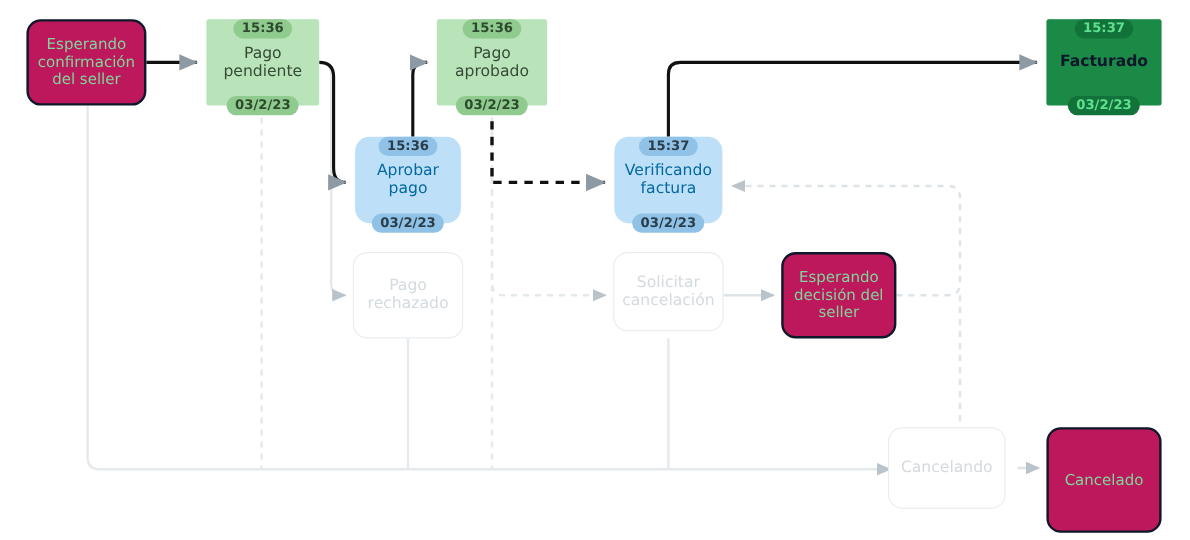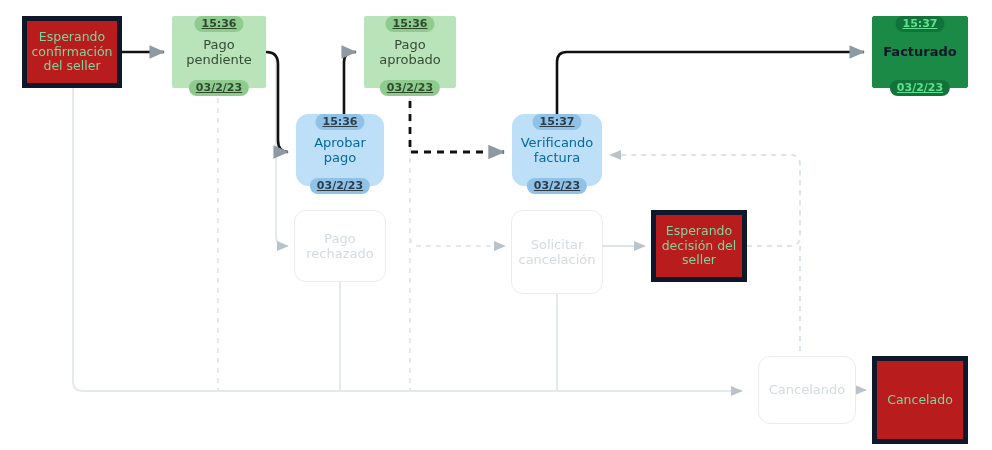--- a/index.html
+++ b/index.html
@@ -42,21 +42,20 @@
     position: absolute;
     left: 50%;
     transform: translateX(-50%);
     border-radius: 9px;
     padding: 1px 7px 2px 7px;
     font-size: 11px;
     font-weight: bold;
     line-height: 13px;
     white-space: nowrap;
     z-index: 3;
-    text-decoration: underline;
   }
   .badge-time { top: -1px; }
   .badge-date { bottom: -9px; margin-top: 40px; }
 
   
   .n-green {
     background: #b9e3b9;
     border: 1px solid #b9e3b9;
     border-radius: 2px;
   }
@@ -83,23 +82,23 @@
 
   
   .n-ghost-round {
     background: #ffffff;
     border: 1px solid #e9edef;
     border-radius: 12px;
   }
   .n-ghost-round .node-label { color: #d4dade; font-size: 13px; }
 
   .n-ghost-green-sq {
-    background: #b91c1c;
-    border: 5px solid #0f172a;
-    border-radius: 0;
+    background: #be185d;
+    border: 2px solid #0f172a;
+    border-radius: 12px;
   }
   .n-ghost-green-sq .node-label { color: #7fd69b; font-size: 12.5px; }
 </style>
 </head>
 <body>
 
 <div id="canvas">
 
   <svg id="edges" viewBox="0 0 992 450" width="992" height="450">
     <defs>
@@ -208,32 +207,32 @@
 rechazado</span>
   </div>
 
   <div class="node n-blue" style="left:512px; top:114px; width:90px; height:72px;">
     <span class="badge badge-time">15:37</span>
     <span class="node-label">Verificando
 factura</span>
     <span class="badge badge-date">03/2/23</span>
   </div>
 
-  <div class="node n-ghost-round" style="left:511px; top:210px; width:92px; height:84px;">
+  <div class="node n-ghost-round" style="left:511px; top:210px; width:92px; height:66px;">
     <span class="node-label">Solicitar
 cancelación</span>
   </div>
 
   <div class="node n-ghost-green-sq" style="left:651px; top:210px; width:96px; height:72px;">
     <span class="node-label">Esperando
 decisión del
 seller</span>
   </div>
 
-  <div class="node n-ghost-round" style="left:758px; top:356px; width:98px; height:68px;">
+  <div class="node n-ghost-round" style="left:740px; top:356px; width:98px; height:68px;">
     <span class="node-label">Cancelando</span>
   </div>
 
   <div class="node n-ghost-green-sq" style="left:872px; top:356px; width:96px; height:88px;">
     <span class="node-label">Cancelado</span>
   </div>
 
   <div class="node n-darkgreen" style="left:872px; top:16px; width:96px; height:72px;">
     <span class="badge badge-time">15:37</span>
     <span class="node-label">Facturado</span>

